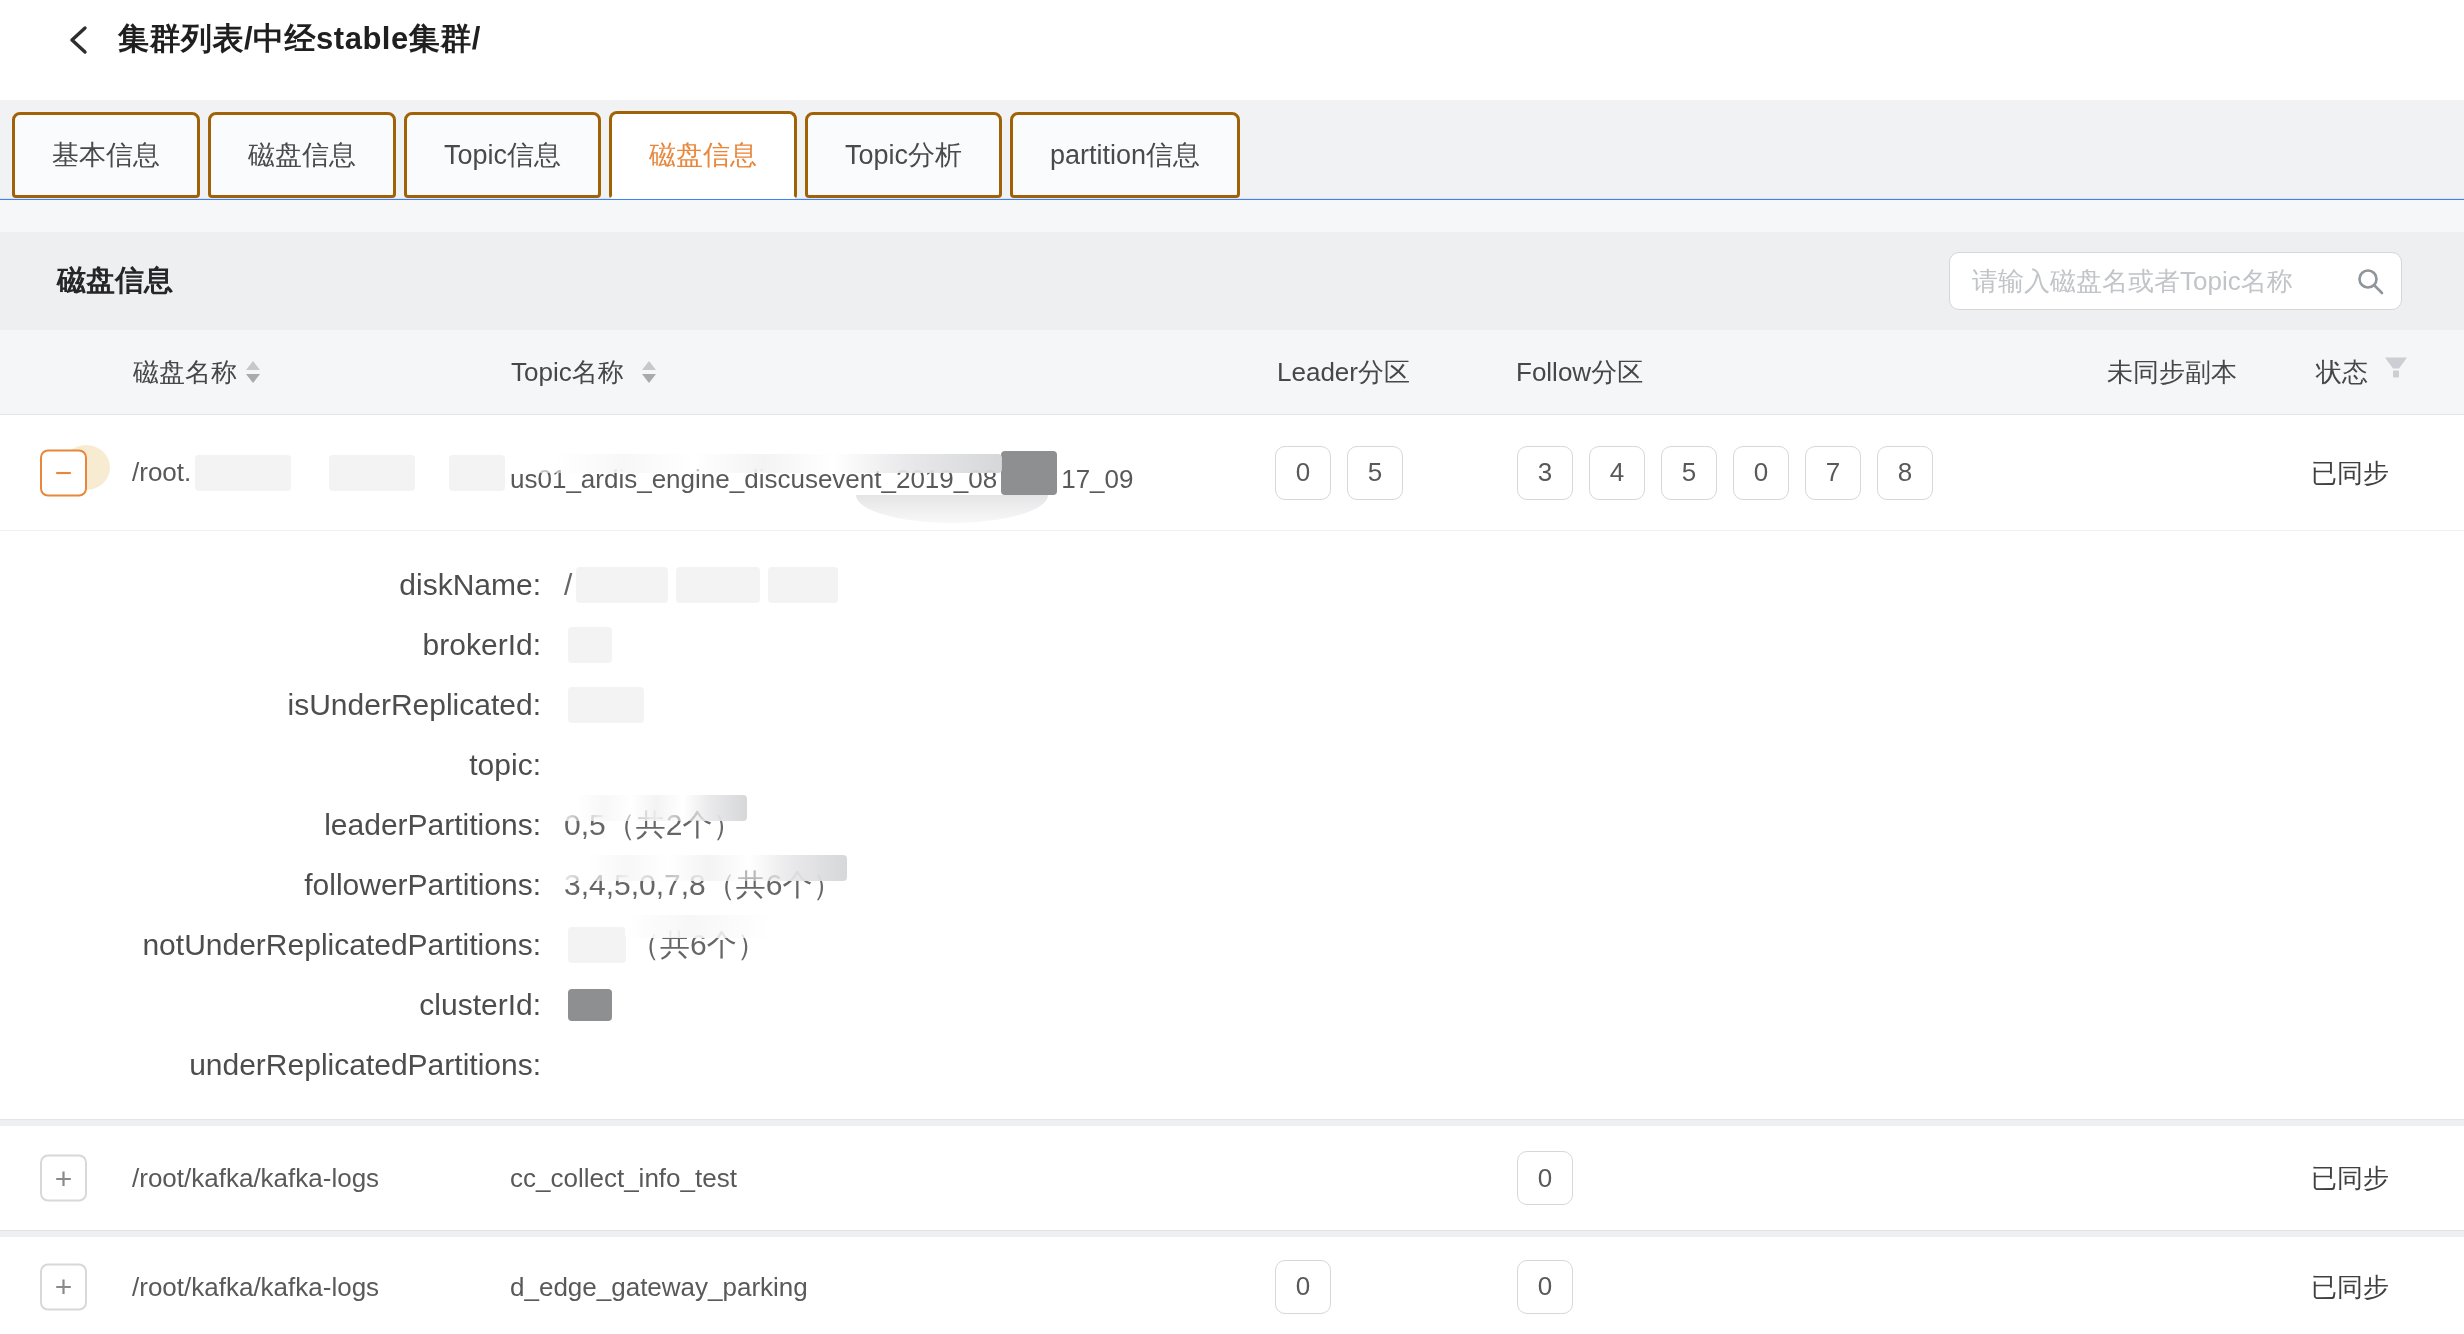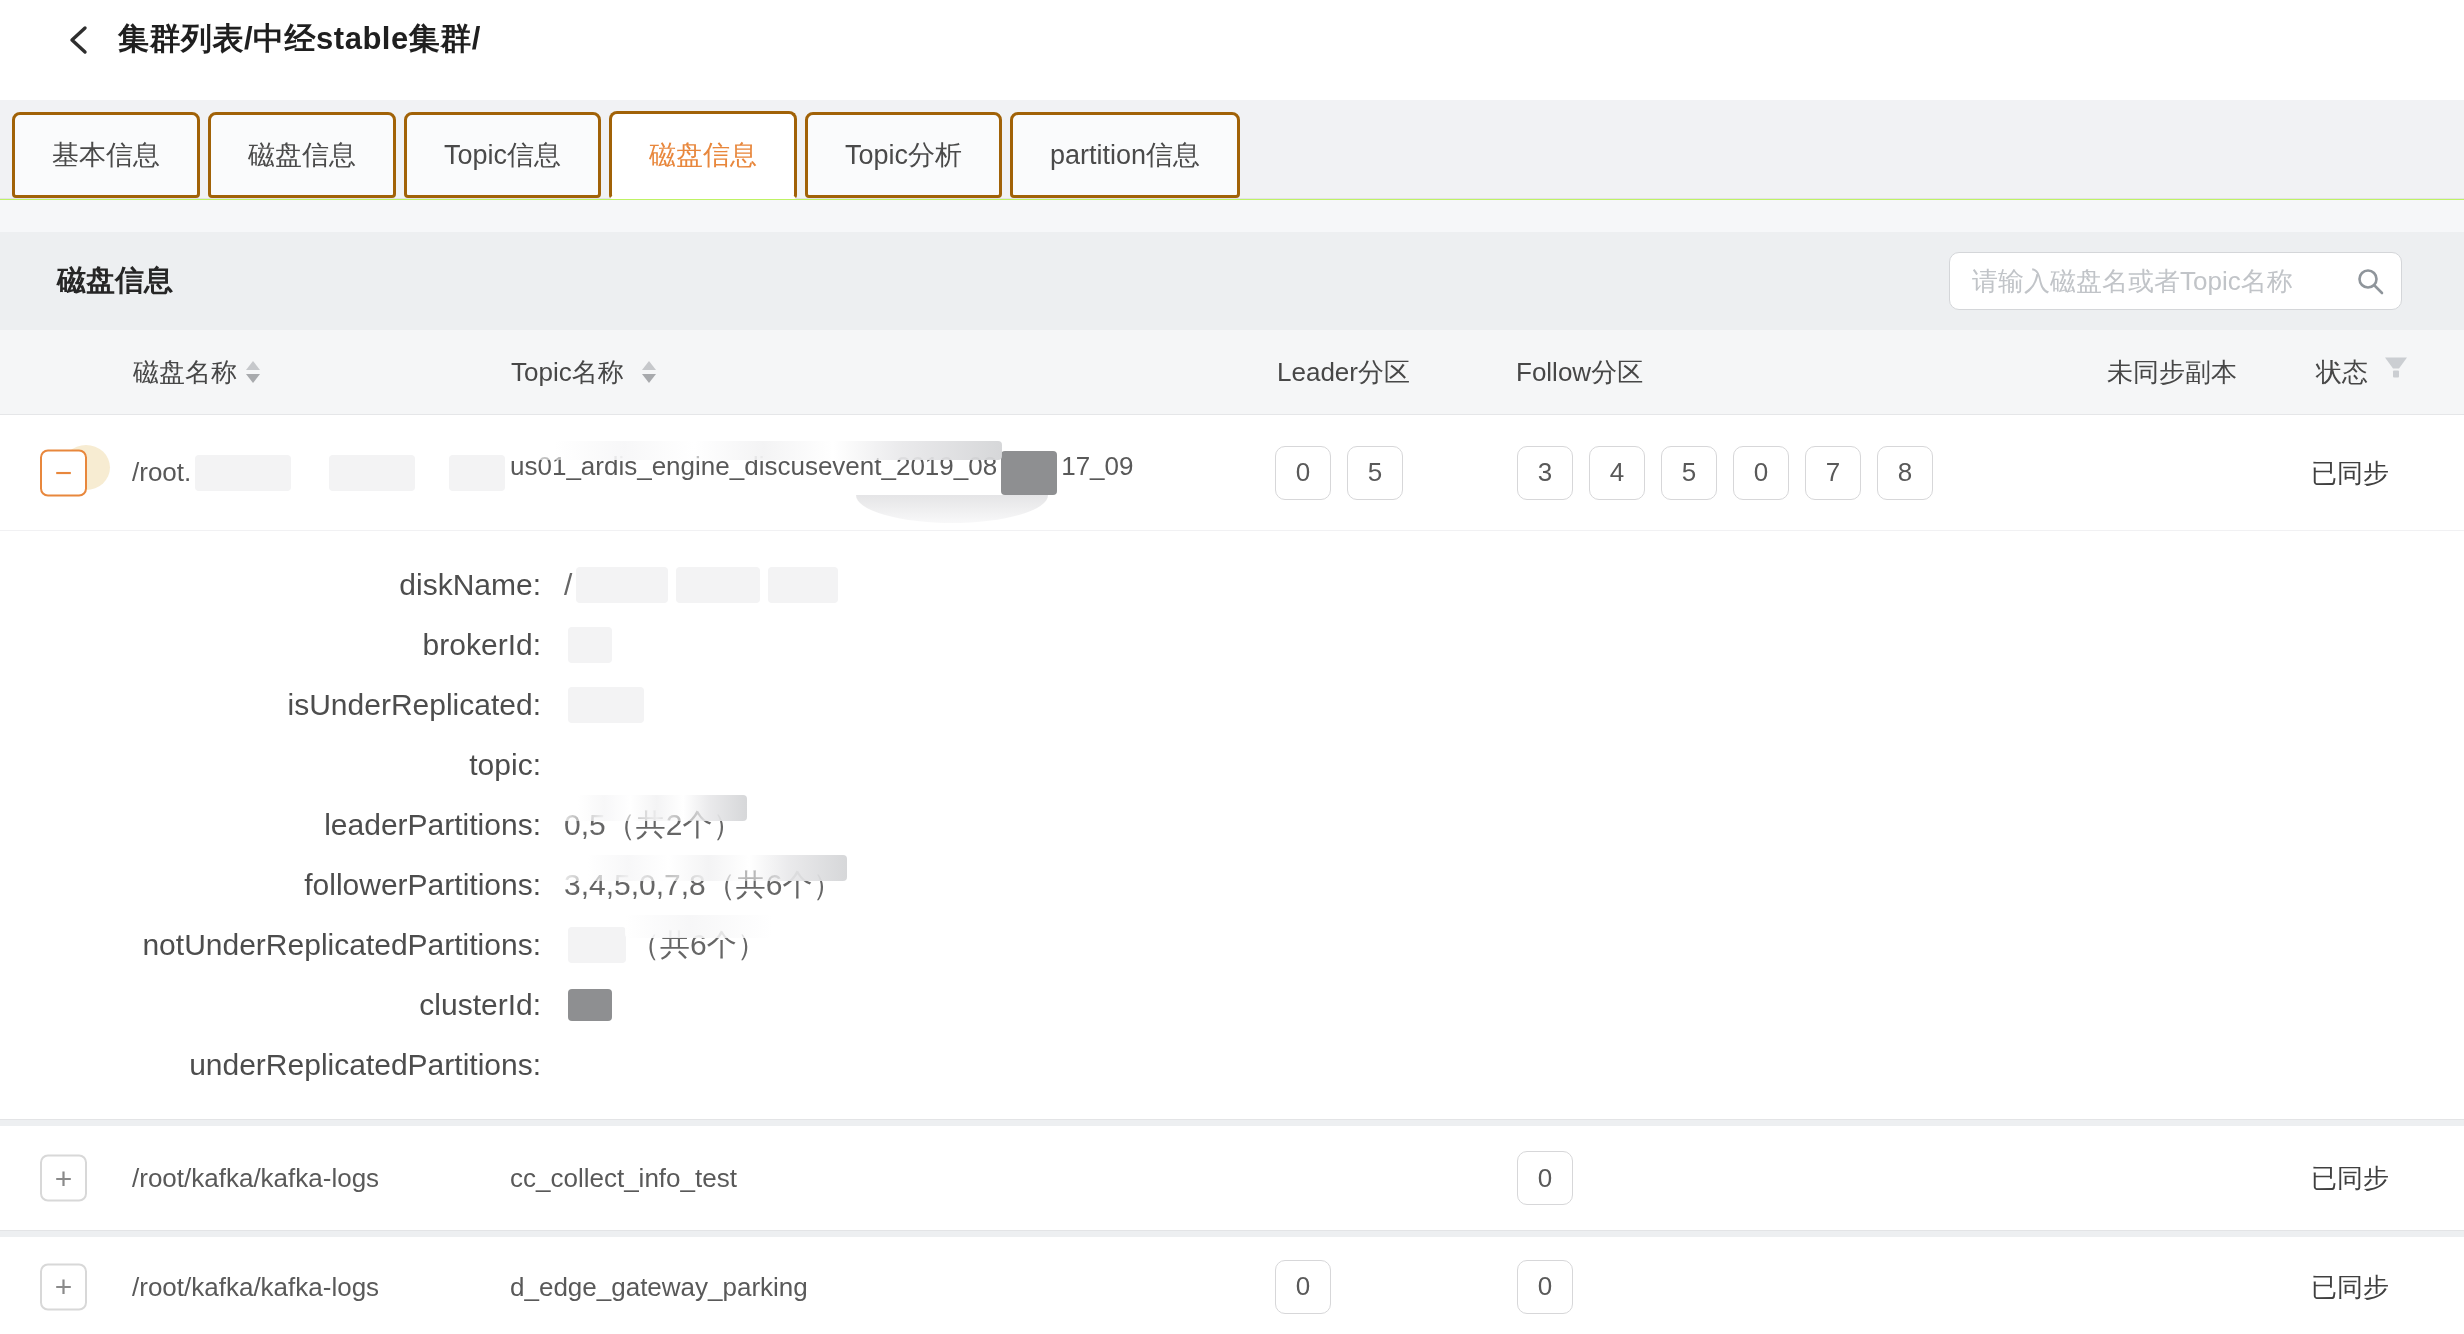--- a/index.html
+++ b/index.html
@@ -1,19 +1,19 @@
 <!DOCTYPE html>
 <html><head>
 <meta charset="utf-8">
 <style>
   * { margin:0; padding:0; box-sizing:border-box; }
   html,body { background:#fff; }
   .screen {
     position:relative; width:2464px; height:1334px; overflow:hidden;
-    font-family:"Liberation Sans","DejaVu Sans",sans-serif; background:#bef264;
+    font-family:"Liberation Sans","DejaVu Sans",sans-serif; background:#3b82f6;
   }
   
   .page-header { position:absolute; top:0; left:0; right:0; height:100px; background:#fff; }
   .back-btn { position:absolute; left:58px; top:20px; width:44px; height:44px; cursor:pointer; display:flex; align-items:center; justify-content:center; }
   .crumb { position:absolute; left:118px; top:18px; font-size:31px; font-weight:700; color:#1f1f1f; letter-spacing:.5px; }
   
   .tab-strip { position:absolute; top:100px; left:0; right:0; height:99px; background:#f1f2f4; border-bottom:1px solid #e2e3e5; display:flex; align-items:flex-end; padding-left:12px; }
   .tab { height:86px; display:flex; align-items:center; justify-content:center; padding:0 37px; margin-right:8px;
          background:#fafbfc; border:3px solid #a16207; border-radius:8px 8px 4px 4px; font-size:27px; color:#4a4a4a; cursor:pointer; }
   .tab.active { background:#fff; color:#e8873c; border-bottom-color:#fff; height:88px; margin-bottom:-1px; z-index:2; }
@@ -36,21 +36,21 @@
   .tbody { position:absolute; top:415px; left:0; right:0; bottom:0; background:#fff; }
   .trow { position:relative; background:#fff; font-size:26px; color:#595959; }
   .trow.r1 { height:116px; border-bottom:1px solid #f1f1f3; }
   .trow.r2 { height:104px; }
   .trow.r3 { height:99px; }
   .row-gap { height:7px; background:#edeff1; border-top:1px solid #e3e4e6; }
   .expand-btn { position:absolute; left:40px; top:50%; transform:translateY(-50%); width:47px; height:47px; border-radius:8px; background:#fff;
                 border:2px solid #d8d8d8; color:#8a8a8a; font-size:30px; line-height:1; display:flex; align-items:center; justify-content:center; cursor:pointer; z-index:1; }
   .expand-btn.open { border-color:#e8873c; color:#e8873c; }
   .cell-disk { position:absolute; left:132px; top:50%; transform:translateY(-50%); white-space:nowrap; display:flex; align-items:center; }
-  .cell-topic { position:absolute; left:510px; top:50%; transform:translateY(-50%); white-space:nowrap; display:flex; align-items:flex-start; }
+  .cell-topic { position:absolute; left:510px; top:50%; transform:translateY(-50%); white-space:nowrap; display:flex; align-items:flex-end; }
   .badges { position:absolute; top:50%; transform:translateY(-50%); display:flex; gap:16px; }
   .badges.leader { left:1275px; }
   .badges.follow { left:1517px; }
   .badge { width:56px; height:54px; background:#fff; border:1px solid #d7d7d9; border-radius:10px; display:flex; align-items:center; justify-content:center; font-size:26px; color:#595959; }
   .status { position:absolute; right:75px; top:50%; transform:translateY(-50%); font-size:26px; color:#404040; }
   
   .detail { position:relative; height:588px; background:#fff; padding-top:24px; font-size:30px;margin-left:11px; }
   .drow { position:relative; height:60px; display:flex; align-items:center; }
   .dlabel { width:530px; text-align:right; color:#4d4d4d; white-space:nowrap; }
   .dvalue { margin-left:23px; color:#666; white-space:nowrap; display:flex; align-items:center; }

